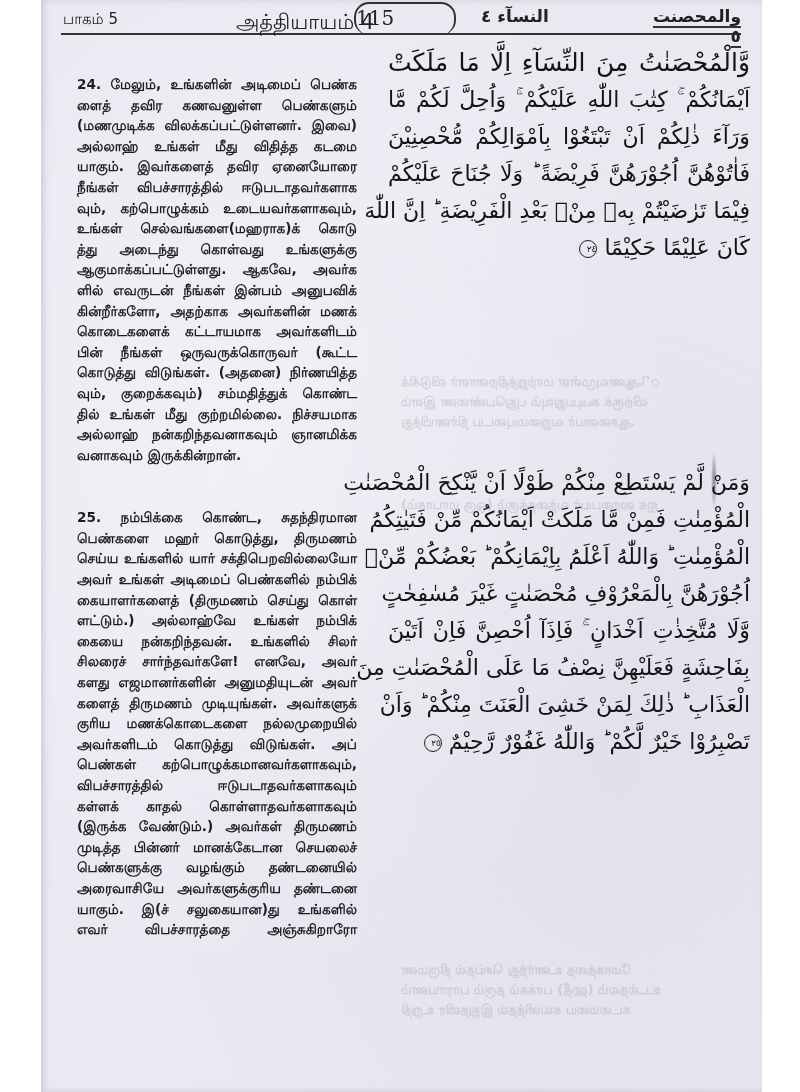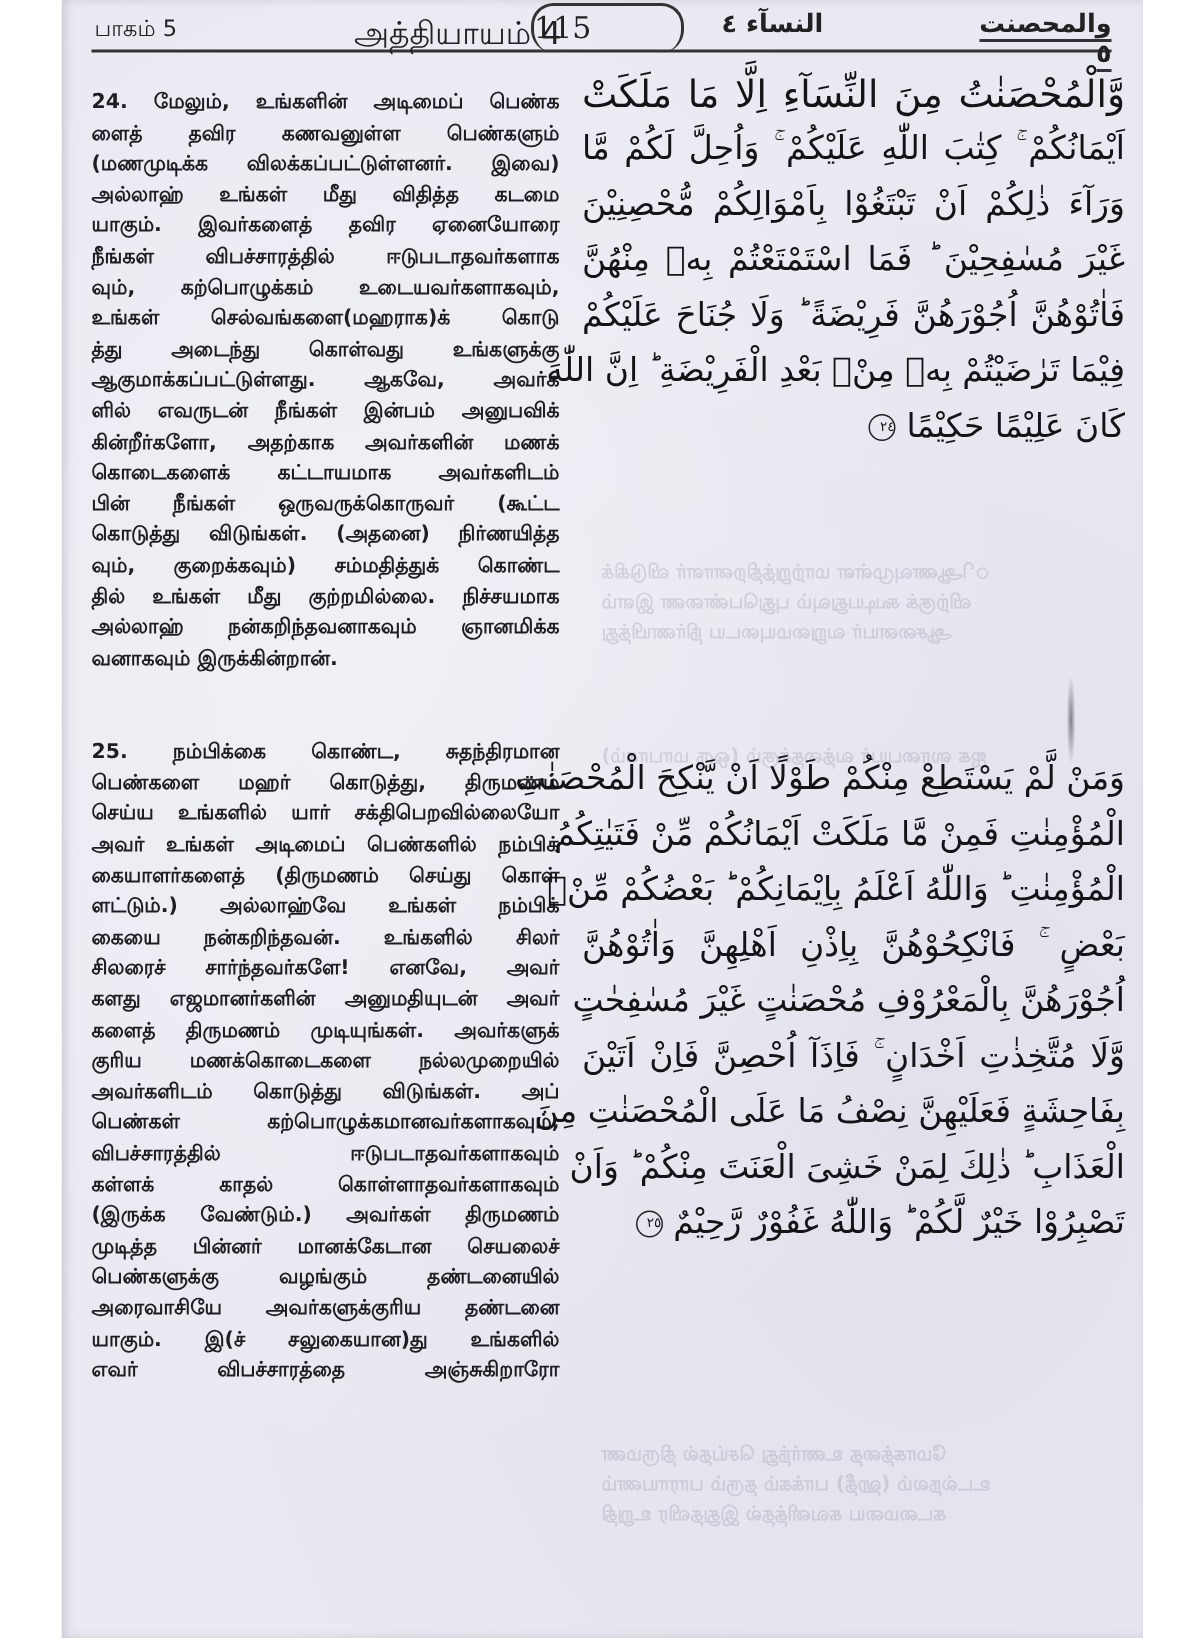--- a/index.html
+++ b/index.html
@@ -26,21 +26,21 @@
   .hdr-ar { position: absolute; top: 6px; font-size: 17px; color: #222; direction: rtl; font-weight: bold; }
   .hdr-ar.surah { left: 420px; }
   .hdr-ar.juz { left: 580px; }
   .hdr-ar.juz span.ul { border-bottom: 2px solid #333; text-align: right; }
 
   .col-ta {
     position: absolute; left: 20px; top: 58px; width: 312px;
     font-size: 13.6px; line-height: 20.6px; color: #1e1e22; font-weight: bold;
     text-align: justify;
   }
-  .col-ta p { margin: 0; }
+  .col-ta p { margin: 16px; }
   .col-ta .verse { margin-bottom: 42px; }
   .line { display: block; text-align: justify; text-align-last: justify; white-space: nowrap; }
   .line.last { text-align-last: left; }
 
   .col-ar {
     position: absolute; left: 347px; top: 44px; width: 362px;
     direction: rtl; color: #141416;
     font-family: "DejaVu Sans", sans-serif;
   }
   .ar-line { display: block; white-space: nowrap; text-align-last: justify; text-align: justify; font-size: 22px; height: 37px; line-height: 37px; }
@@ -124,31 +124,29 @@
       <span class="line">யாகும். இ(ச் சலுகையான)து உங்களில்</span>
       <span class="line">எவர் விபச்சாரத்தை அஞ்சுகிறாரோ</span>
     </p>
   </div>
 
   <div class="col-ar">
     <div>
       <span class="ar-line first">وَّالْمُحْصَنٰتُ مِنَ النِّسَآءِ اِلَّا مَا مَلَكَتْ</span>
       <span class="ar-line">اَيْمَانُكُمْ ۚ كِتٰبَ اللّٰهِ عَلَيْكُمْ ۚ وَاُحِلَّ لَكُمْ مَّا</span>
       <span class="ar-line">وَرَآءَ ذٰلِكُمْ اَنْ تَبْتَغُوْا بِاَمْوَالِكُمْ مُّحْصِنِيْنَ</span>
-      <span class="ar-line">غَيْرَ مُسٰفِحِيْنَ ؕ فَمَا اسْتَمْتَعْتُمْ بِهٖ مِنْهُنَّ</span>
       <span class="ar-line">فَاٰتُوْهُنَّ اُجُوْرَهُنَّ فَرِيْضَةً ؕ وَلَا جُنَاحَ عَلَيْكُمْ</span>
       <span class="ar-line">فِيْمَا تَرٰضَيْتُمْ بِهٖ مِنْۢ بَعْدِ الْفَرِيْضَةِ ؕ اِنَّ اللّٰهَ</span>
       <span class="ar-line short"><span>كَانَ عَلِيْمًا حَكِيْمًا</span> <span class="ayah-mark">٢٤</span></span>
     </div>
     <div style="height:198px;"></div>
     <div>
       <span class="ar-line">وَمَنْ لَّمْ يَسْتَطِعْ مِنْكُمْ طَوْلًا اَنْ يَّنْكِحَ الْمُحْصَنٰتِ</span>
       <span class="ar-line">الْمُؤْمِنٰتِ فَمِنْ مَّا مَلَكَتْ اَيْمَانُكُمْ مِّنْ فَتَيٰتِكُمُ</span>
       <span class="ar-line">الْمُؤْمِنٰتِ ؕ وَاللّٰهُ اَعْلَمُ بِاِيْمَانِكُمْ ؕ بَعْضُكُمْ مِّنْۢ</span>
-      <span class="ar-line">بَعْضٍ ۚ فَانْكِحُوْهُنَّ بِاِذْنِ اَهْلِهِنَّ وَاٰتُوْهُنَّ</span>
       <span class="ar-line">اُجُوْرَهُنَّ بِالْمَعْرُوْفِ مُحْصَنٰتٍ غَيْرَ مُسٰفِحٰتٍ</span>
       <span class="ar-line">وَّلَا مُتَّخِذٰتِ اَخْدَانٍ ۚ فَاِذَآ اُحْصِنَّ فَاِنْ اَتَيْنَ</span>
       <span class="ar-line">بِفَاحِشَةٍ فَعَلَيْهِنَّ نِصْفُ مَا عَلَى الْمُحْصَنٰتِ مِنَ</span>
       <span class="ar-line">الْعَذَابِ ؕ ذٰلِكَ لِمَنْ خَشِىَ الْعَنَتَ مِنْكُمْ ؕ وَاَنْ</span>
       <span class="ar-line short"><span>تَصْبِرُوْا خَيْرٌ لَّكُمْ ؕ وَاللّٰهُ غَفُوْرٌ رَّحِيْمٌ</span> <span class="ayah-mark">٢٥</span></span>
     </div>
   </div>
 
 </div>
 

